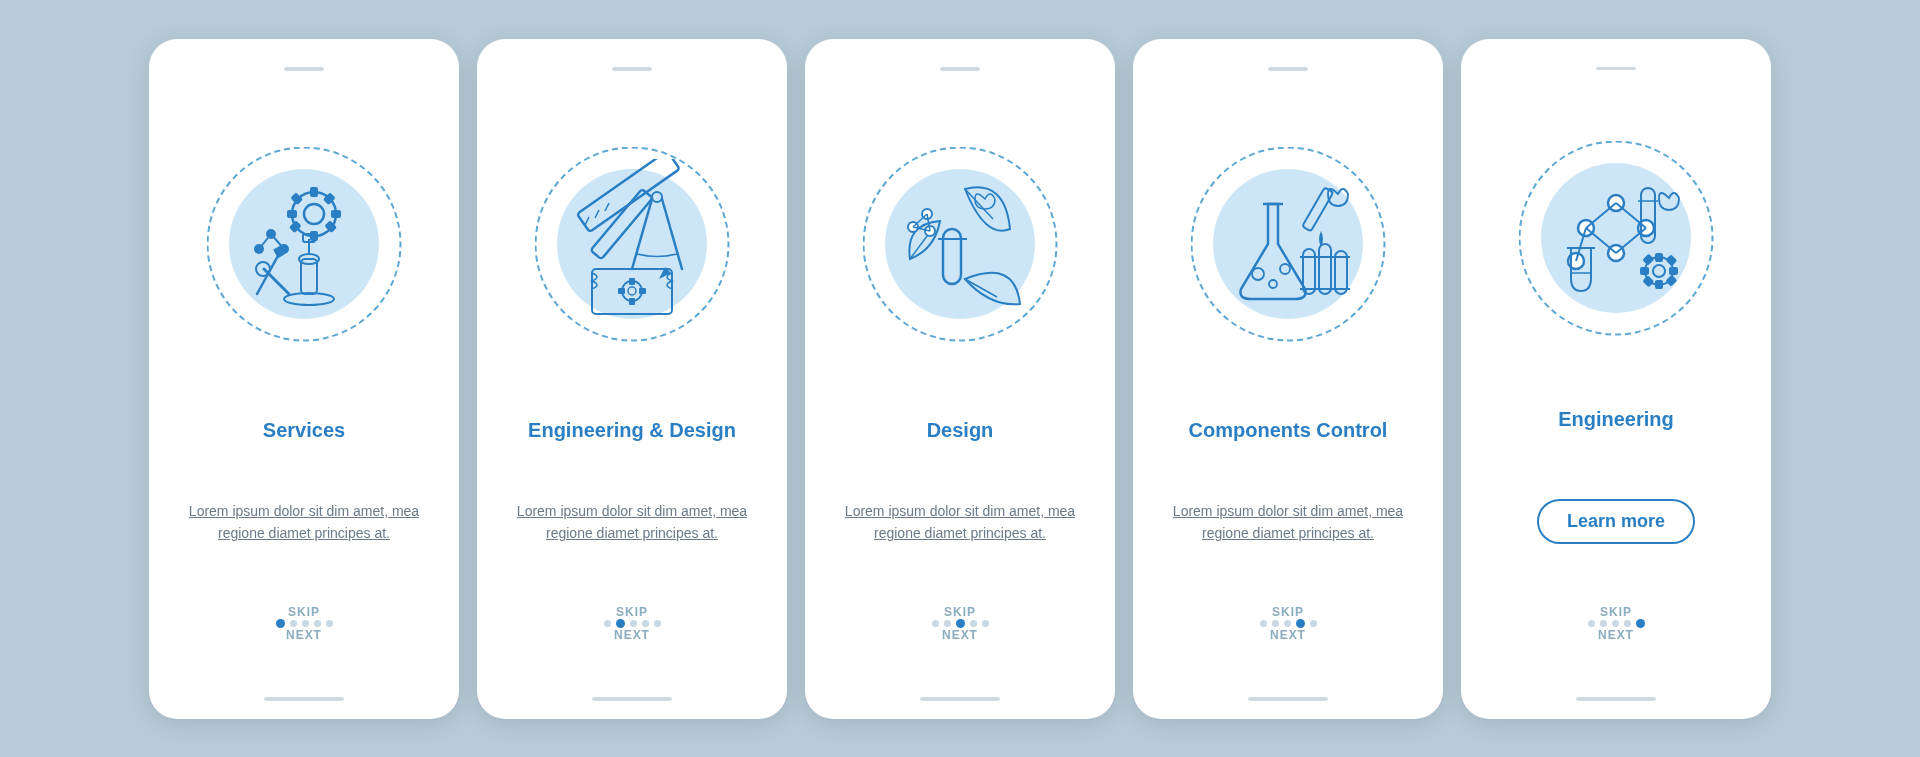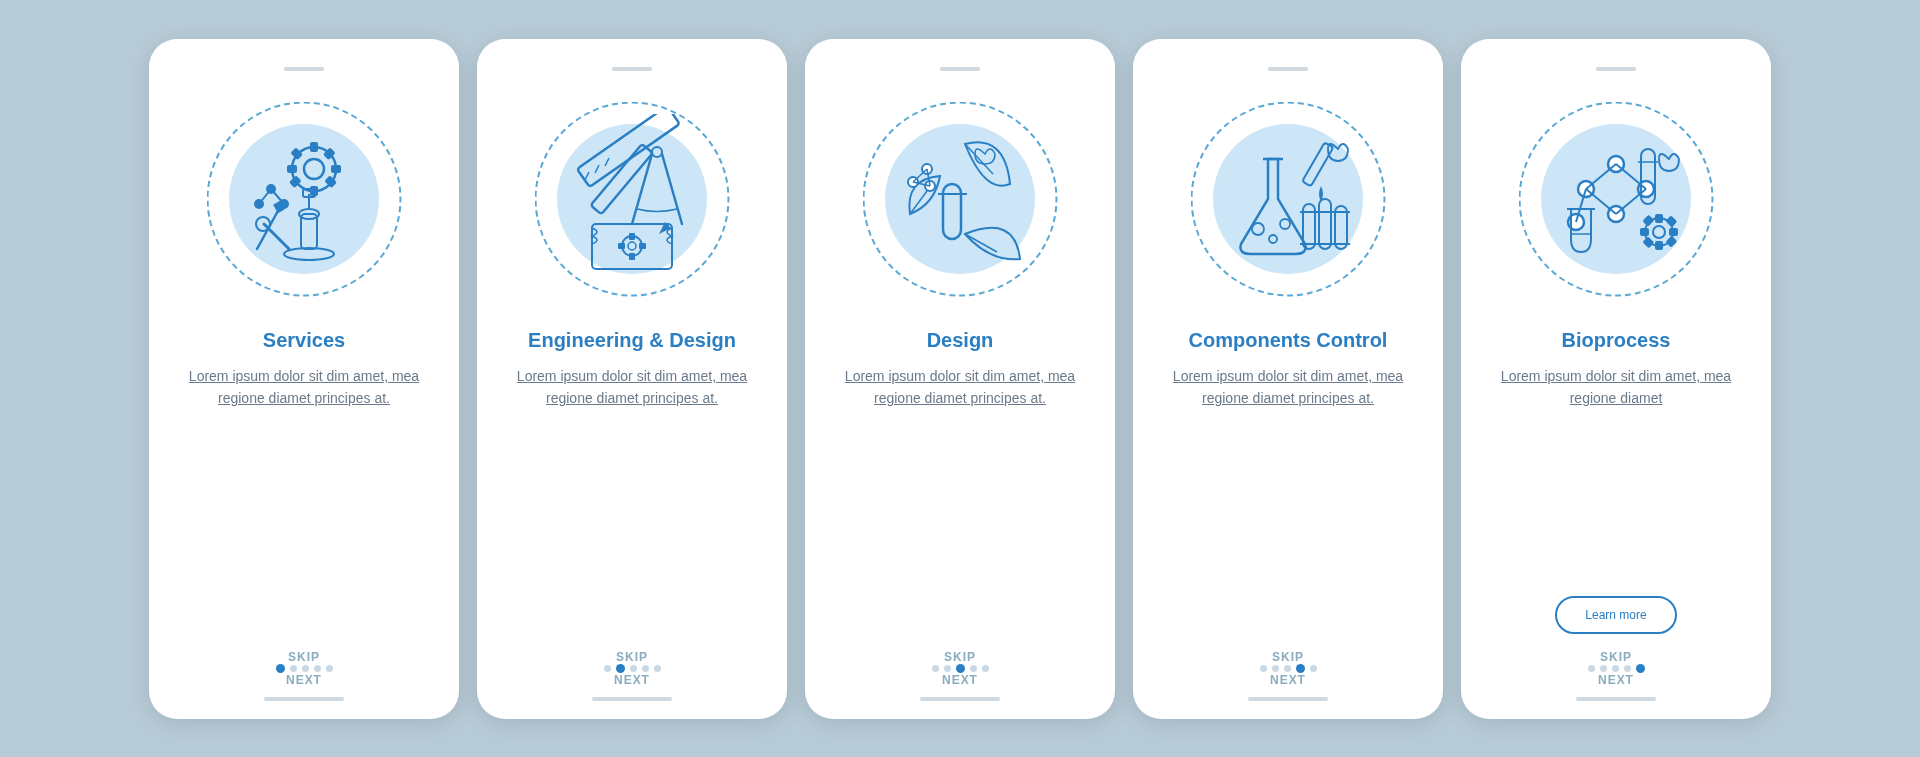--- a/index.html
+++ b/index.html
@@ -25,20 +25,21 @@
       width: 310px;
       height: 680px;
       background: #ffffff;
       border-radius: 28px;
       display: flex;
       flex-direction: column;
       align-items: center;
       padding: 28px 22px 18px 22px;
       box-shadow: 0 4px 24px rgba(0,0,0,0.13);
       position: relative;
+      gap: 45px;
     }
 
     .card-top-bar {
       width: 40px;
       height: 4px;
       background: #d0d8e0;
       border-radius: 2px;
       margin-bottom: 18px;
     }
 
@@ -99,22 +100,22 @@
       flex: 1;
       text-decoration: underline;
     }
 
     .learn-more-btn {
       border: 2px solid #2a7fc4;
       color: #2a7fc4;
       background: white;
       border-radius: 24px;
       padding: 10px 28px;
-      font-size: 12px;
-      font-weight: 400;
+      font-size: 18px;
+      font-weight: 700;
       cursor: pointer;
       margin-top: 10px;
       margin-bottom: 6px;
     }
 
     .card-footer {
       display: flex;
       align-items: center;
       justify-content: space-between;
       width: 100%;
@@ -383,22 +384,21 @@
         <path d="M40 125 L40 95 L60 95 L60 125 Q60 138 50 138 Q40 138 40 125Z" stroke="#2a7fc4" stroke-width="2" fill="none"></path>
         <line x1="36" y1="95" x2="64" y2="95" stroke="#2a7fc4" stroke-width="2"></line>
         <line x1="40" y1="120" x2="60" y2="120" stroke="#2a7fc4" stroke-width="1.5"></line>
 
         <rect x="110" y="35" width="14" height="55" rx="7" stroke="#2a7fc4" stroke-width="2" fill="none"></rect>
         <line x1="107" y1="48" x2="127" y2="48" stroke="#2a7fc4" stroke-width="1.5"></line>
 
         <path d="M138 45 Q143 35 148 45 Q148 57 138 57 Q128 57 128 45 Q128 35 138 45Z" stroke="#2a7fc4" stroke-width="1.8" fill="none"></path>
       </svg>
     </div>
-    <div class="card-title">Bioprocess</div>
-    <div class="card-body">Lorem ipsum dolor sit dim amet, mea regione diamet</div>
+    <div class="card-title">Engineering</div>
     <button class="learn-more-btn">Learn more</button>
     <div class="card-footer">
       <span class="skip-next">SKIP</span>
       <div class="dots">
         <div class="dot"></div>
         <div class="dot"></div>
         <div class="dot"></div>
         <div class="dot"></div>
         <div class="dot active"></div>
       </div>

